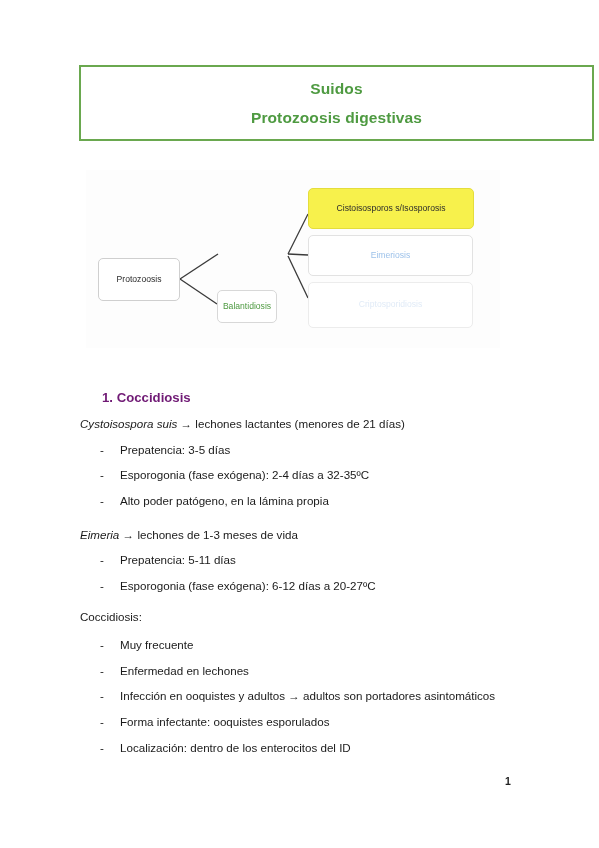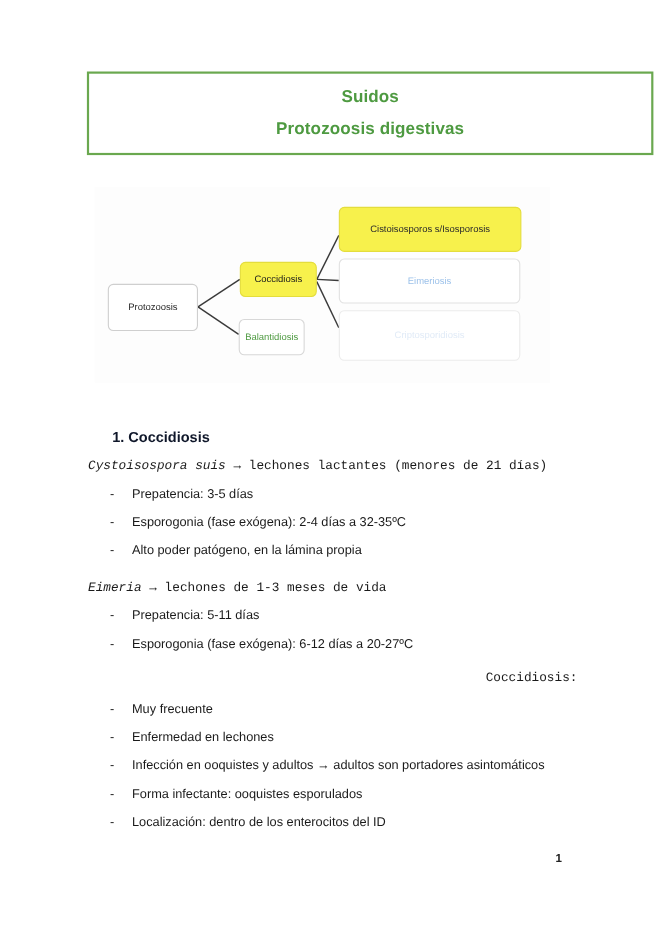--- a/index.html
+++ b/index.html
@@ -123,34 +123,33 @@
   }
 
   
   .content {
     position: absolute;
     left: 80px;
     top: 390px;
     width: 445px;
   }
   .section-heading {
-    color: #0f172a;
+    color: #701a75;
     font-weight: bold;
     font-size: 13.2px;
     margin: 0 0 11px 22px;
   }
   .para {
     font-size: 11.6px;
     margin: 0 0 10px 0;
     line-height: 1.35;
     white-space: nowrap;
-    font-family: Liberation Mono, monospace;
   }
   .para .sp { font-style: italic; }
-  .para.plain { margin-top: 16px; margin-bottom: 12px; text-align: right; }
+  .para.plain { margin-top: 16px; margin-bottom: 12px; }
 
   .bullets {
     list-style: none;
     margin: 0 0 14px 0;
     padding: 0;
   }
   .bullets li {
     position: relative;
     font-size: 11.6px;
     line-height: 1.35;
@@ -195,23 +194,20 @@
 
     <line x1="202" y1="84" x2="222" y2="85" stroke="#3a3a3a" stroke-width="1.3"></line>
 
     <line x1="202" y1="86" x2="222" y2="128" stroke="#3a3a3a" stroke-width="1.3"></line>
   </svg>
 
   <div class="node node-protozoosis">
     <span>Protozoosis</span>
   </div>
 
-  <div class="node node-coccidiosis">
-    <span>Coccidiosis</span>
-  </div>
 
   <div class="node node-balantidiosis">
     <span>Balantidiosis</span>
   </div>
 
   <div class="node node-cisto">
     <span>Cistoisosporos s/Isosporosis</span>
   </div>
 
   <div class="node node-cripto">

